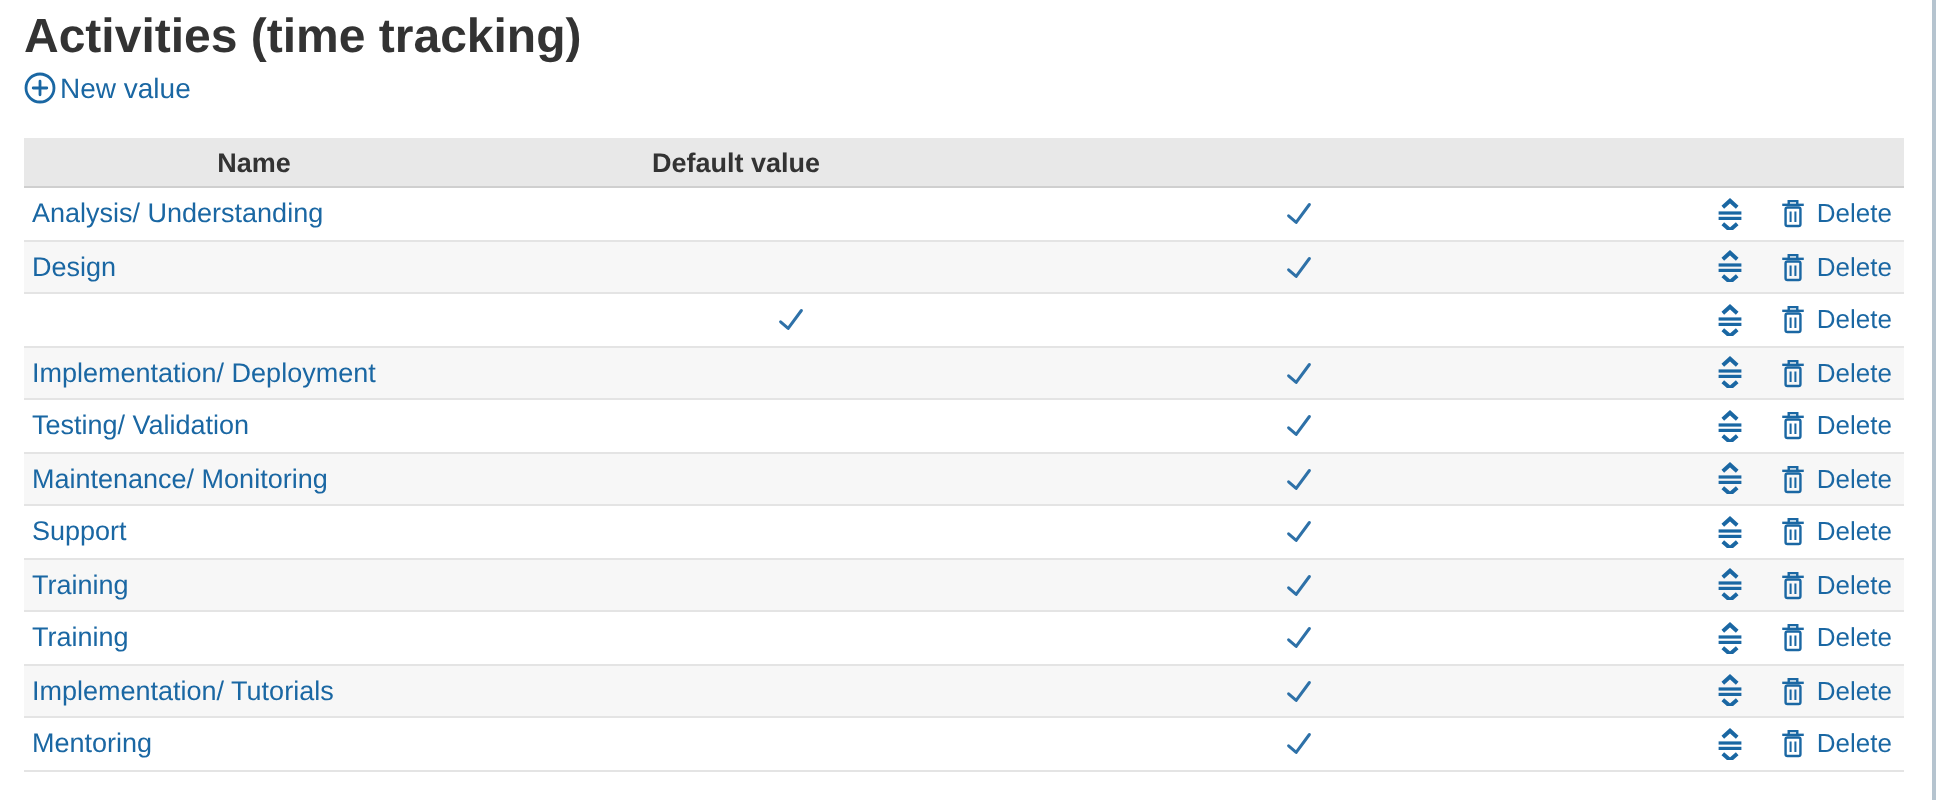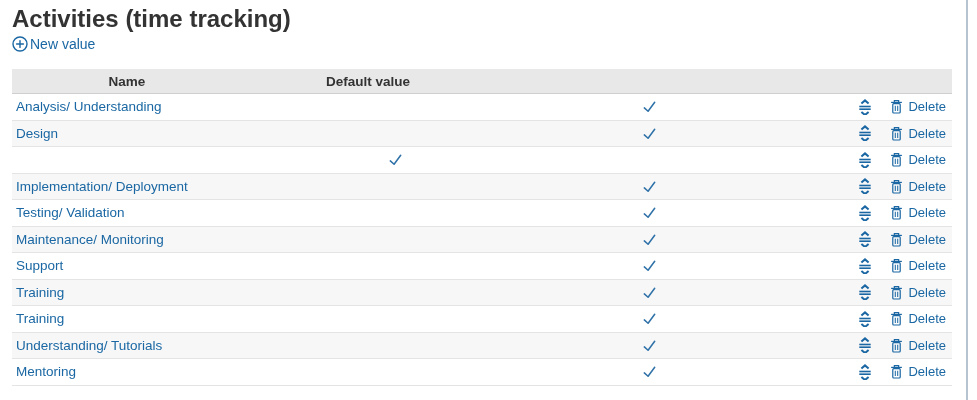--- a/index.html
+++ b/index.html
@@ -334,21 +334,21 @@
           <rect x="3" y="5" width="8" height="10" rx="1" fill="none" stroke="currentColor" stroke-width="1.3"></rect>
           <path d="M5.7 7.2 V12.8 M8.3 7.2 V12.8" fill="none" stroke="currentColor" stroke-width="1.1"></path>
         </svg>
         <span>Delete</span>
       </a>
     </div>
   </div>
 
   <div class="row">
     <div class="c-name">
-      <a class="name-link">Understanding/ Tutorials</a>
+      <a class="name-link">Implementation/ Tutorials</a>
     </div>
     <div class="c-default"></div>
     <div class="c-active">
       <svg class="check" width="17" height="17" viewBox="0 0 18 18">
         <path d="M3.5 10.5 L7.5 14 L14.5 4.5" fill="none" stroke="currentColor" stroke-width="1.6" stroke-linecap="round" stroke-linejoin="round"></path>
       </svg>
     </div>
     <div class="c-actions">
       <span class="reorder">
         <svg width="14" height="16" viewBox="0 0 14 16">

